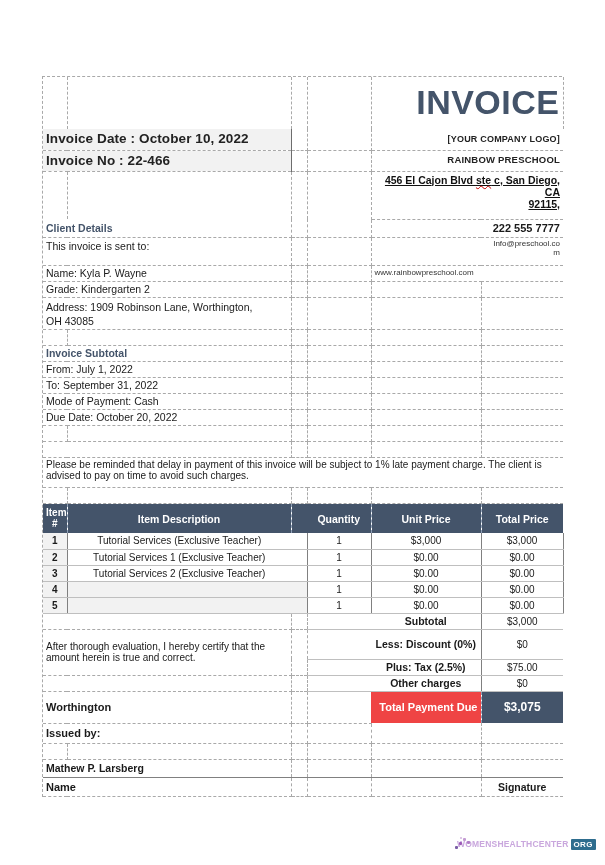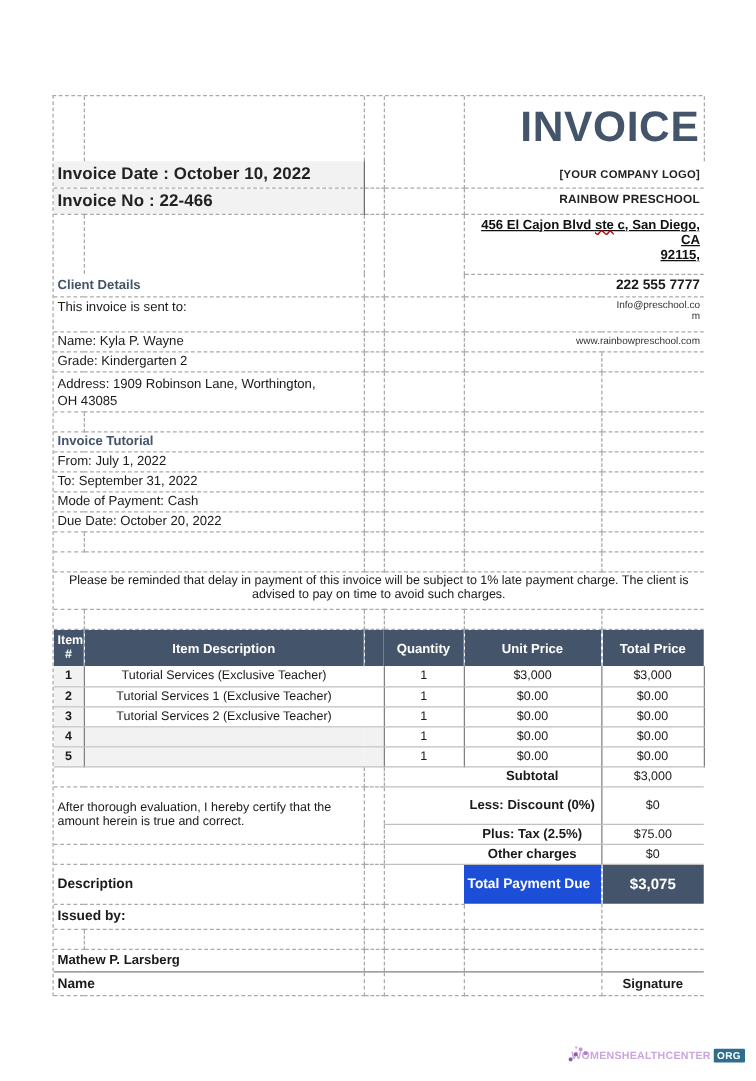--- a/index.html
+++ b/index.html
@@ -110,21 +110,20 @@
     text-align: right;
   }
   .co-mail {
     font-size: 8px;
     text-align: right;
     color: #333;
     line-height: 1.25;
   }
   .co-web {
     font-size: 8px;
-    text-align: right;
     color: #333;
   }
   .sq-underline {
     text-decoration: underline;
     text-decoration-color: #c00000;
     text-decoration-style: wavy;
     text-decoration-thickness: 1px;
   }
 
   
@@ -190,25 +189,25 @@
     border-bottom: 1px solid #bfbfbf !important;
     padding: 1px 4px;
   }
   .tot-val {
     font-size: 10px;
     text-align: center;
     border-right: 1px solid #808080 !important;
     border-bottom: 1px solid #bfbfbf !important;
   }
   .tot-final-label {
-    background: #1d4ed8;
+    background: #ef4444;
     color: #fff;
     font-weight: bold;
     font-size: 11px;
-    text-align: left;
+    text-align: right;
     border-right: 1px dashed #8fa0b8 !important;
     border-bottom: none !important;
     padding: 2px 4px;
   }
   .tot-final-val {
     background: #44546a;
     color: #fff;
     font-weight: bold;
     font-size: 12px;
     text-align: center;
@@ -372,21 +371,21 @@
       <tr>
         <td style="height:12px;"></td>
         <td></td>
         <td></td>
         <td></td>
         <td></td>
         <td class="nb-r"></td>
       </tr>
 
       <tr>
-        <td colspan="2" class="sec-head" style="padding-left:3px;">Invoice Tutorial</td>
+        <td colspan="2" class="sec-head" style="padding-left:3px;">Invoice Subtotal</td>
         <td></td>
         <td></td>
         <td></td>
         <td class="nb-r"></td>
       </tr>
 
       <tr>
         <td colspan="2" class="field">From: July 1, 2022</td>
         <td></td>
         <td></td>
@@ -425,21 +424,21 @@
       </tr>
       <tr>
         <td colspan="2" style="height:11px;"></td>
         <td></td>
         <td></td>
         <td></td>
         <td class="nb-r"></td>
       </tr>
 
       <tr>
-        <td colspan="6" class="notice" style="height:30px;border-right:none;vertical-align:top;text-align:center;">Please be reminded that delay in payment of this invoice will be subject to 1% late payment charge. The client is advised to pay on time to avoid such charges.</td>
+        <td colspan="6" class="notice" style="height:30px;border-right:none;vertical-align:top;">Please be reminded that delay in payment of this invoice will be subject to 1% late payment charge. The client is advised to pay on time to avoid such charges.</td>
       </tr>
 
       <tr>
         <td style="height:9px;"></td>
         <td></td>
         <td></td>
         <td></td>
         <td></td>
         <td class="nb-r"></td>
       </tr>
@@ -518,21 +517,21 @@
 
       <tr>
         <td colspan="2" style="border-right:1px dashed #a9a9a9;"></td>
         <td></td>
         <td style="border-right:none !important;border-bottom:1px solid #bfbfbf !important;"></td>
         <td class="tot-label">Other charges</td>
         <td class="tot-val" style="border-right:none !important;">$0</td>
       </tr>
 
       <tr>
-        <td colspan="2" class="sig-label" style="height:32px;border-right:1px dashed #a9a9a9;">Description</td>
+        <td colspan="2" class="sig-label" style="height:32px;border-right:1px dashed #a9a9a9;">Worthington</td>
         <td></td>
         <td style="border-right:none !important;"></td>
         <td class="tot-final-label">Total Payment Due</td>
         <td class="tot-final-val">$3,075</td>
       </tr>
 
       <tr>
         <td colspan="2" class="sig-bottom" style="height:20px;border-right:1px dashed #a9a9a9;">Issued by:</td>
         <td></td>
         <td></td>

